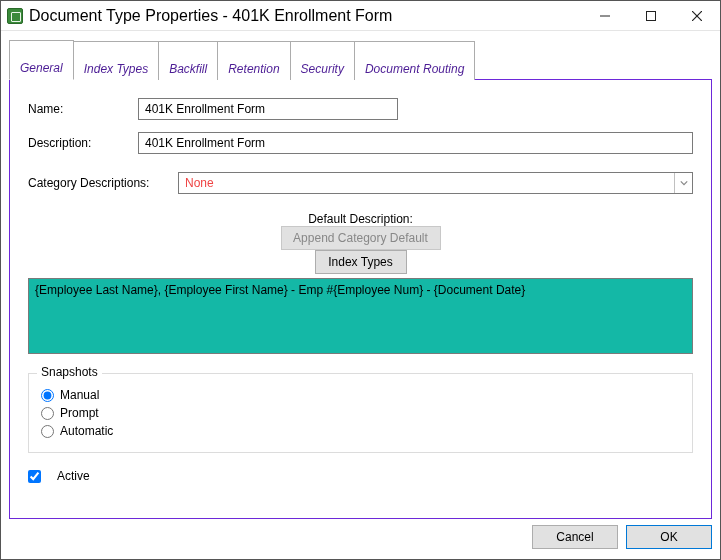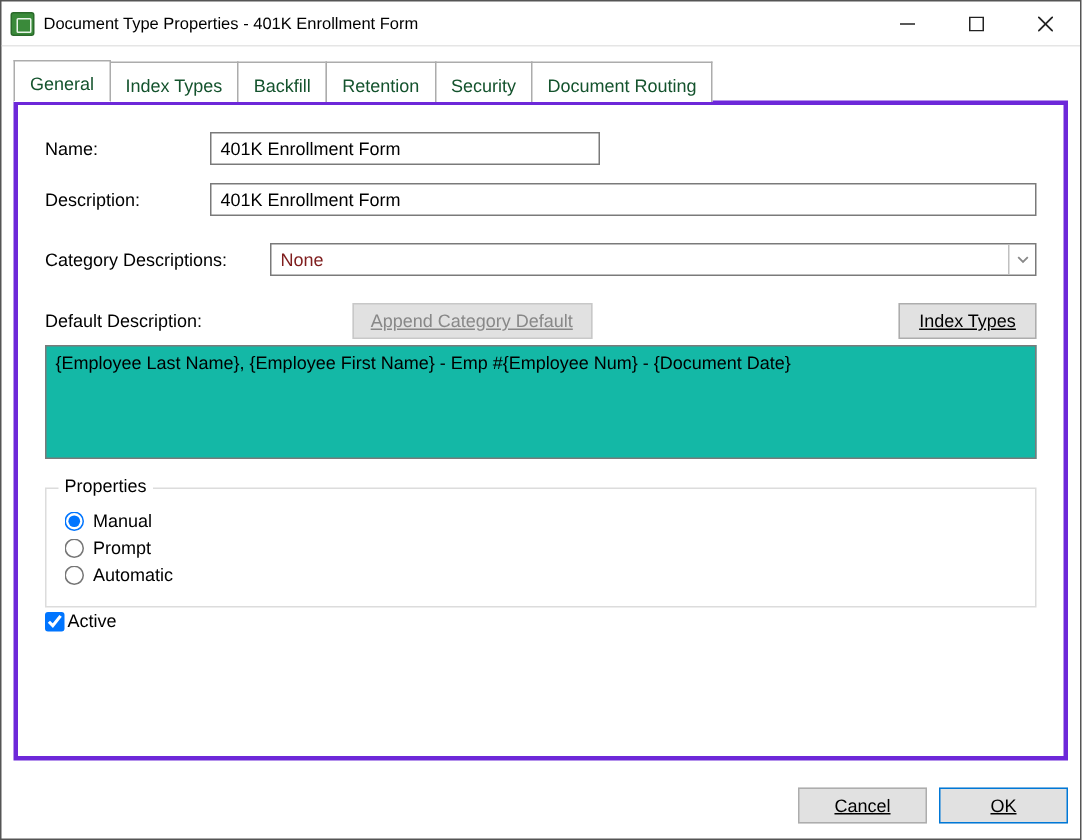--- a/index.html
+++ b/index.html
@@ -27,54 +27,55 @@
     background: #3a8a3a;
     border: 1px solid #2a6a2a;
     border-radius: 2px;
     margin-right: 6px;
     position: relative;
   }
   .titlebar .app-icon::after{
     content:""; position:absolute; left:3px; top:3px; width:8px; height:8px;
     border:1px solid #e8f5e8; border-radius:1px;
   }
-  .titlebar .title { flex:1; font-size:11px; color:#000; }
+  .titlebar .title { flex:1; font-size:16px; color:#000; }
   .win-controls { display:flex; height:100%; }
   .win-btn {
     width:46px; height:100%;
     display:flex; align-items:center; justify-content:center;
     font-size:12px; color:#222;
   }
   .win-btn svg { width:10px; height:10px; stroke:#222; fill:none; stroke-width:1; }
   .win-btn.close svg { stroke-width:1.2; }
 
   
   .content-wrap { position:absolute; left:8px; right:8px; top:38px; bottom:56px; }
   .tab-strip {
     display:flex; align-items:flex-end;
     position:relative; z-index:2;
   }
   .tab {
-    padding:8px 10px 4px 10px;
+    padding:20px 10px 4px 10px;
     border:1px solid #acacac;
     border-bottom:none;
     background:#fff;
     margin-right:-1px;
-    color:#14532d;
+    color:#4c1d95;
     position:relative;
     top:1px;
+    font-style:italic;
   }
   .tab.active {
     background:#fff;
     border-bottom:1px solid #fff;
     z-index:3;
   }
   .tab.inactive { background:#fff; }
   .tab-panel {
-    border:3px solid #6d28d9;
+    border:1px solid #6d28d9;
     padding:18px 18px 12px 18px;
     background:#fff;
     position:relative;
     height:calc(100% - 24px);
   }
 
   
   .row { display:flex; align-items:center; margin-bottom:12px; }
   .lbl { width:110px; color:#000; }
   .lbl-wide { width:150px; }
@@ -87,41 +88,40 @@
   }
   .txt.name { width:260px; }
   .txt.desc { flex:1; }
   .select-wrap {
     flex:1; height:22px;
     border:1px solid #7a7a7a;
     display:flex; align-items:center;
     position:relative;
     background:#fff;
   }
-  .select-wrap .sel-val { flex:1; padding:0 6px; color:#7f1d1d; }
+  .select-wrap .sel-val { flex:1; padding:0 6px; color:#ef4444; }
   .select-wrap .chev {
     width:18px; height:100%;
     border-left:1px solid #c0c0c0;
     display:flex; align-items:center; justify-content:center;
     color:#888;
   }
   .select-wrap .chev svg { width:8px; height:8px; stroke:#888; fill:none; stroke-width:1.5; }
 
-  .dd-row { display:flex; align-items:center; margin-top:8px; margin-bottom:4px; }
+  .dd-row { display:flex; align-items:center; margin-top:8px; margin-bottom:4px;flex-direction:column; }
   .dd-label { flex:1; }
   .btn {
     height:24px;
     padding:0 4px;
     border:1px solid #adadad;
     background:#e1e1e1;
     font: inherit;
     display:inline-flex; align-items:center; justify-content:center;
     min-width:70px;
     cursor:default;
-    text-decoration:underline;
   }
   .btn.disabled { color:#888; background:#e1e1e1; border-color:#c8c8c8; }
   .btn.primary { border:1px solid #0078d7; background:#e1e1e1; min-width:86px; }
 
   .textarea {
     width:100%; height:76px;
     border:1px solid #7a7a7a;
     padding:4px 6px;
     font: inherit;
     resize:none;
@@ -135,21 +135,21 @@
     padding:10px 12px 10px 12px;
     position:relative;
   }
   .groupbox .legend {
     position:absolute; top:-9px; left:8px;
     background:#fff; padding:0 4px; color:#000;
   }
   .radio-row, .check-row { display:flex; align-items:center; margin:4px 0; gap:6px; }
   input[type=radio], input[type=checkbox] { width:13px; height:13px; margin:0; }
 
-  .active-row { margin-top:2px; display:flex; align-items:center; gap:2px; }
+  .active-row { margin-top:16px; display:flex; align-items:center; gap:16px; }
 
   
   .bottom-bar {
     position:absolute; left:8px; right:8px; bottom:10px;
     display:flex; align-items:center;
   }
   .copydoc {
     display:flex; align-items:center; gap:6px;
     border:1px solid #adadad; background:#e1e1e1;
     height:26px; padding:0 10px;
@@ -229,21 +229,21 @@
     <div class="dd-row" style="margin-top:18px;">
       <div class="dd-label">Default Description:</div>
       <button class="btn disabled" style="min-width:160px;">Append Category Default</button>
       <div style="flex:1"></div>
       <button class="btn" style="min-width:92px;">Index Types</button>
     </div>
 
     <textarea class="textarea" style="">{Employee Last Name}, {Employee First Name} - Emp #{Employee Num} - {Document Date}</textarea>
 
     <div class="groupbox">
-      <div class="legend">Properties</div>
+      <div class="legend">Snapshots</div>
       <label class="radio-row">
         <input type="radio" name="snap" checked="" style="">
         <span>Manual</span>
       </label>
       <label class="radio-row">
         <input type="radio" name="snap" style="">
         <span>Prompt</span>
       </label>
       <label class="radio-row">
         <input type="radio" name="snap" style="">

